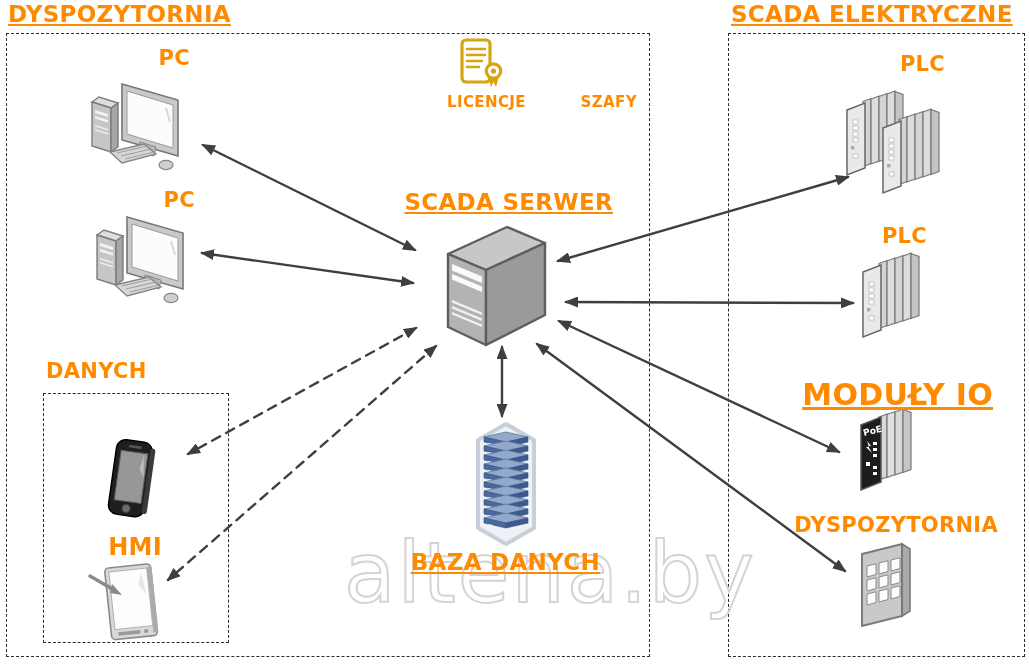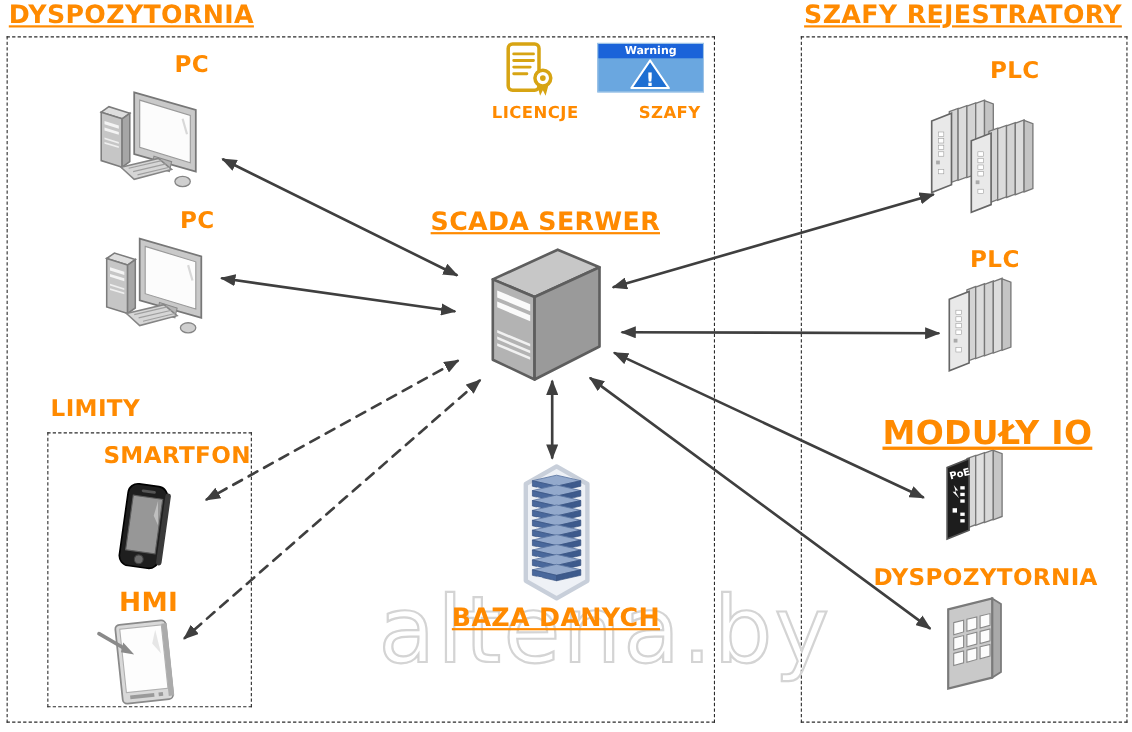--- a/index.html
+++ b/index.html
@@ -26,28 +26,27 @@
 </head>
 <body>
 
 <div id="stage">
 
   <div class="gbox" style="left:6px;top:33px;width:642px;height:622px;"></div>
   <div class="gbox" style="left:728px;top:33px;width:295px;height:622px;"></div>
   <div class="gbox" style="left:43px;top:393px;width:184px;height:248px;"></div>
 
   <div class="lbl t24" style="left:8px;top:1px;">DYSPOZYTORNIA</div>
-  <div class="lbl t24" style="left:731px;top:1px;">SZAFY REJESTRATORY</div>
-  <div class="lbl t22" style="left:46px;top:359px;">LIMITY</div>
+  <div class="lbl t24" style="left:731px;top:1px;">SCADA ELEKTRYCZNE</div>
+  <div class="lbl t22" style="left:46px;top:359px;">DANYCH</div>
 
   <div class="lbl t22 ctr" style="left:84px;top:46px;width:106px;">PC</div>
   <div class="lbl t22 ctr" style="left:89px;top:188px;width:106px;">PC</div>
-  <div class="lbl t22 ctr" style="left:44px;top:402px;width:184px;">SMARTFON</div>
   <div class="lbl t22 ctr" style="left:88px;top:533px;width:74px;font-size:24px;">HMI</div>
-  <div class="lbl t24 ctr" style="left:360px;top:189px;width:240px;">SCADA SERWER</div>
+  <div class="lbl t24 ctr" style="left:373px;top:189px;width:240px;">SCADA SERWER</div>
   <div class="lbl t24 ctr" style="left:400px;top:549px;width:200px;">BAZA DANYCH</div>
   <div class="lbl t11 ctr" style="left:436px;top:93px;width:90px;">LICENCJE</div>
   <div class="lbl t11 ctr" style="left:547px;top:93px;width:90px;">SZAFY</div>
   <div class="lbl t22 ctr" style="left:841px;top:52px;width:104px;">PLC</div>
   <div class="lbl t22 ctr" style="left:852px;top:224px;width:75px;">PLC</div>
   <div class="lbl t24 ctr" style="left:793px;top:377px;width:200px;font-size:30px;">MODUŁY IO</div>
   <div class="lbl t22 ctr" style="left:790px;top:513px;width:208px;">DYSPOZYTORNIA</div>
 
   <svg class="icon" style="left:84px;top:78px;" width="106" height="96" viewBox="0 0 106 96">
     <g stroke="#7c7c7c" stroke-width="1.4">
@@ -149,29 +148,20 @@
   </svg>
 
   <svg class="icon" style="left:457px;top:36px;" width="48" height="53" viewBox="0 0 48 53">
     <rect x="5" y="4" width="28" height="42" rx="4" fill="#fff" stroke="#d7a413" stroke-width="3.2"></rect>
     <path d="M10,13 H28 M10,19 H28 M10,25 H25 M10,31 H22" stroke="#d7a413" stroke-width="2.6" fill="none" stroke-linecap="round"></path>
     <polygon points="31,40 34,51 36.5,46 39,51 42,40" fill="#d7a413"></polygon>
     <circle cx="36.5" cy="35" r="7.2" fill="#fff" stroke="#d7a413" stroke-width="3.2"></circle>
     <circle cx="36.5" cy="35" r="2.6" fill="#d7a413"></circle>
   </svg>
 
-  <div class="limity">
-    <div class="limity-bar">Warning</div>
-    <div class="limity-body">
-      <svg width="95" height="30" viewBox="0 0 95 30">
-        <polygon points="47,2 64,27 30,27" fill="#1e6fd2" stroke="#fff" stroke-width="2" stroke-linejoin="round"></polygon>
-        <text x="47" y="25" text-anchor="middle" font-size="17" font-weight="bold" fill="#fff" font-family="DejaVu Sans, sans-serif">!</text>
-      </svg>
-    </div>
-  </div>
 
   <svg class="icon" style="left:841px;top:84px;" width="104" height="115" viewBox="0 0 104 115">
     <defs>
       <g id="plcmod">
         <polygon points="22,11.5 30,8.5 30,73.5 22,76.5" fill="#d4d4d4" stroke="#777" stroke-width="1.2"></polygon>
         <polygon points="30,9 38,6 38,71 30,74" fill="#dcdcdc" stroke="#777" stroke-width="1.2"></polygon>
         <polygon points="38,6.5 46,3.5 46,68.5 38,71.5" fill="#d4d4d4" stroke="#777" stroke-width="1.2"></polygon>
         <polygon points="46,4 54,1 54,66 46,69" fill="#dcdcdc" stroke="#777" stroke-width="1.2"></polygon>
         <polygon points="54,1.5 62,4.5 62,63.5 54,66.5" fill="#c4c4c4" stroke="#777" stroke-width="1.2"></polygon>
         <polygon points="6,20 24,13 24,78 6,85" fill="#e9e9e9" stroke="#666" stroke-width="1.5"></polygon>

